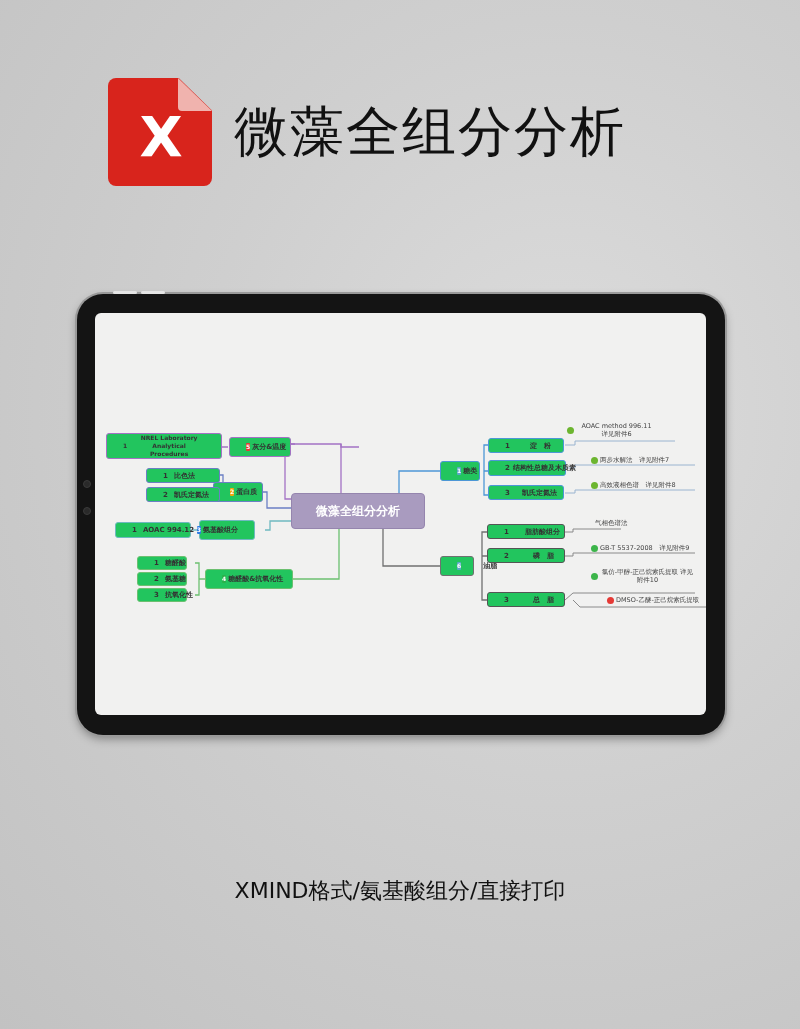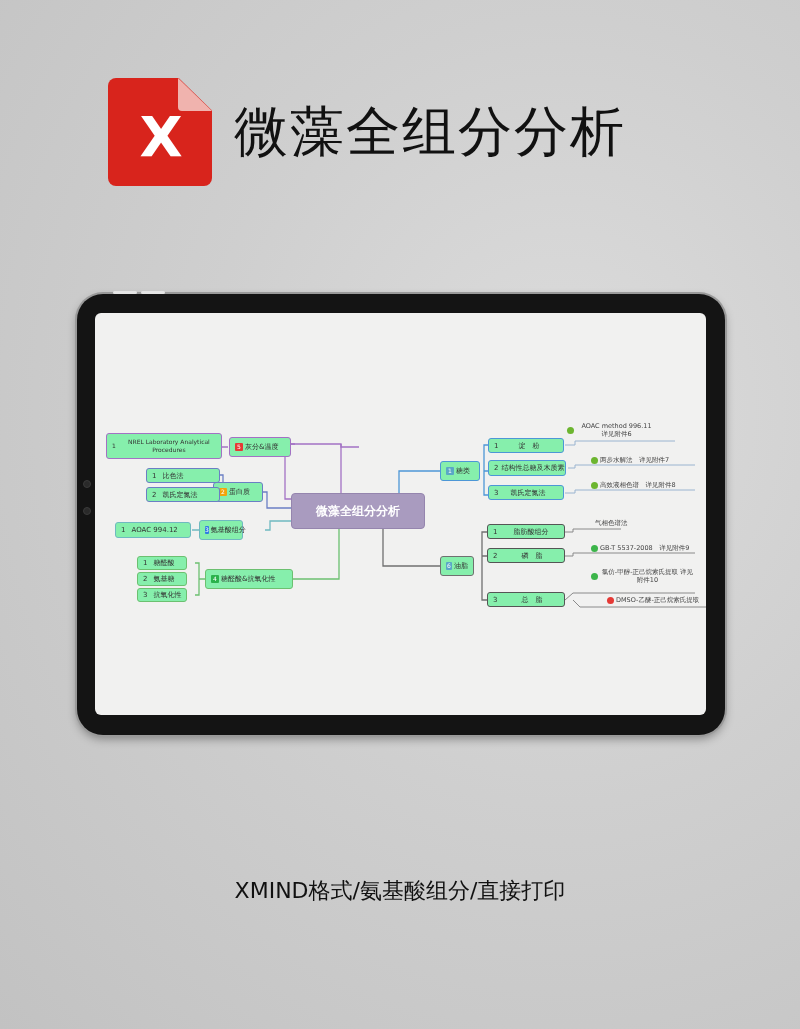--- a/index.html
+++ b/index.html
@@ -33,24 +33,24 @@
     box-shadow: 0 0 0 2px #9a9a9a, 0 4px 10px rgba(0,0,0,0.35);
   }
   .btn-top { position: absolute; top: -3px; height: 3px; background: #e5e5e5; border-radius: 2px; }
   .cam { position: absolute; left: 6px; width: 6px; height: 6px; border-radius: 50%; background: #2a2a2a; border: 1px solid #3a3a3a; }
   .screen {
     position: absolute; left: 18px; top: 19px; width: 611px; height: 402px;
     background: #f1f1f0; border-radius: 6px; overflow: hidden;
   }
   svg.lines { position: absolute; left: 0; top: 0; }
   .node {
-    position: absolute; box-sizing: border-box; background: #86efac;
+    position: absolute; box-sizing: border-box; background: #22c55e;
     border: 1.5px solid #999; border-radius: 3px;
     font-size: 7px; color: #333; display: flex; align-items: center;
-    white-space: nowrap; padding: 0 5px;
+    white-space: nowrap; padding: 0 16px; font-weight: bold;
   }
   .node .num { margin-right: 6px; }
   .badge {
     display: inline-block; width: 8px; height: 8px; border-radius: 1px; margin-right: 2px;
     color: #fff; font-size: 6px; line-height: 8px; text-align: center;
   }
   .root {
     position: absolute; left: 196px; top: 180px; width: 132px; height: 34px;
     background: #a99bbf; border-radius: 4px; color: #fff; font-size: 12px; font-weight: bold;
     display: flex; align-items: center; justify-content: center; border: 1px solid #9585ae;
@@ -122,21 +122,21 @@
     </div>
     <div class="node" style="left:51px;top:155px;width:74px;height:15px;border-color:#6b7fc4;">
       <span class="num">1</span>
       <span style="">比色法</span>
     </div>
     <div class="node" style="left:51px;top:174px;width:74px;height:15px;border-color:#6b7fc4;">
       <span class="num">2</span>
       <span>凯氏定氮法</span>
     </div>
 
-    <div class="node" style="left:104px;top:207px;width:44px;height:20px;border-color:#6fb9c0;">
+    <div class="node" style="left:104px;top:207px;width:56px;height:20px;border-color:#6fb9c0;justify-content:flex-end;">
       <span class="badge" style="background:#2f7de1;">3</span>
       <span>氨基酸组分</span>
     </div>
     <div class="node" style="left:20px;top:209px;width:76px;height:16px;border-color:#6fb9c0;">
       <span class="num">1</span>
       <span>AOAC 994.12</span>
     </div>
 
     <div class="node" style="left:110px;top:256px;width:88px;height:20px;border-color:#6cc070;">
       <span class="badge" style="background:#2bb24c;">4</span>
@@ -177,21 +177,21 @@
     </div>
     <div class="note" style="left:496px;top:143px;">
       <span class="dot" style="background:#6cb52f;"></span>
       <span>两步水解法　详见附件7</span>
     </div>
     <div class="note" style="left:496px;top:168px;">
       <span class="dot" style="background:#6cb52f;"></span>
       <span>高效液相色谱　详见附件8</span>
     </div>
 
-    <div class="node" style="left:345px;top:243px;width:34px;height:20px;border-color:#707070;">
+    <div class="node" style="left:345px;top:243px;width:34px;height:20px;border-color:#707070;gap:20px;">
       <span class="badge" style="background:#5aa7c6;">6</span>
       <span>油脂</span>
     </div>
     <div class="node" style="left:392px;top:211px;width:78px;height:15px;border-color:#555;">
       <span class="num">1</span>
       <span style="margin-left:10px;text-align:center;">脂肪酸组分</span>
     </div>
     <div class="node" style="left:392px;top:235px;width:78px;height:15px;border-color:#555;">
       <span class="num">2</span>
       <span style="margin-left:18px;">磷　脂</span>

